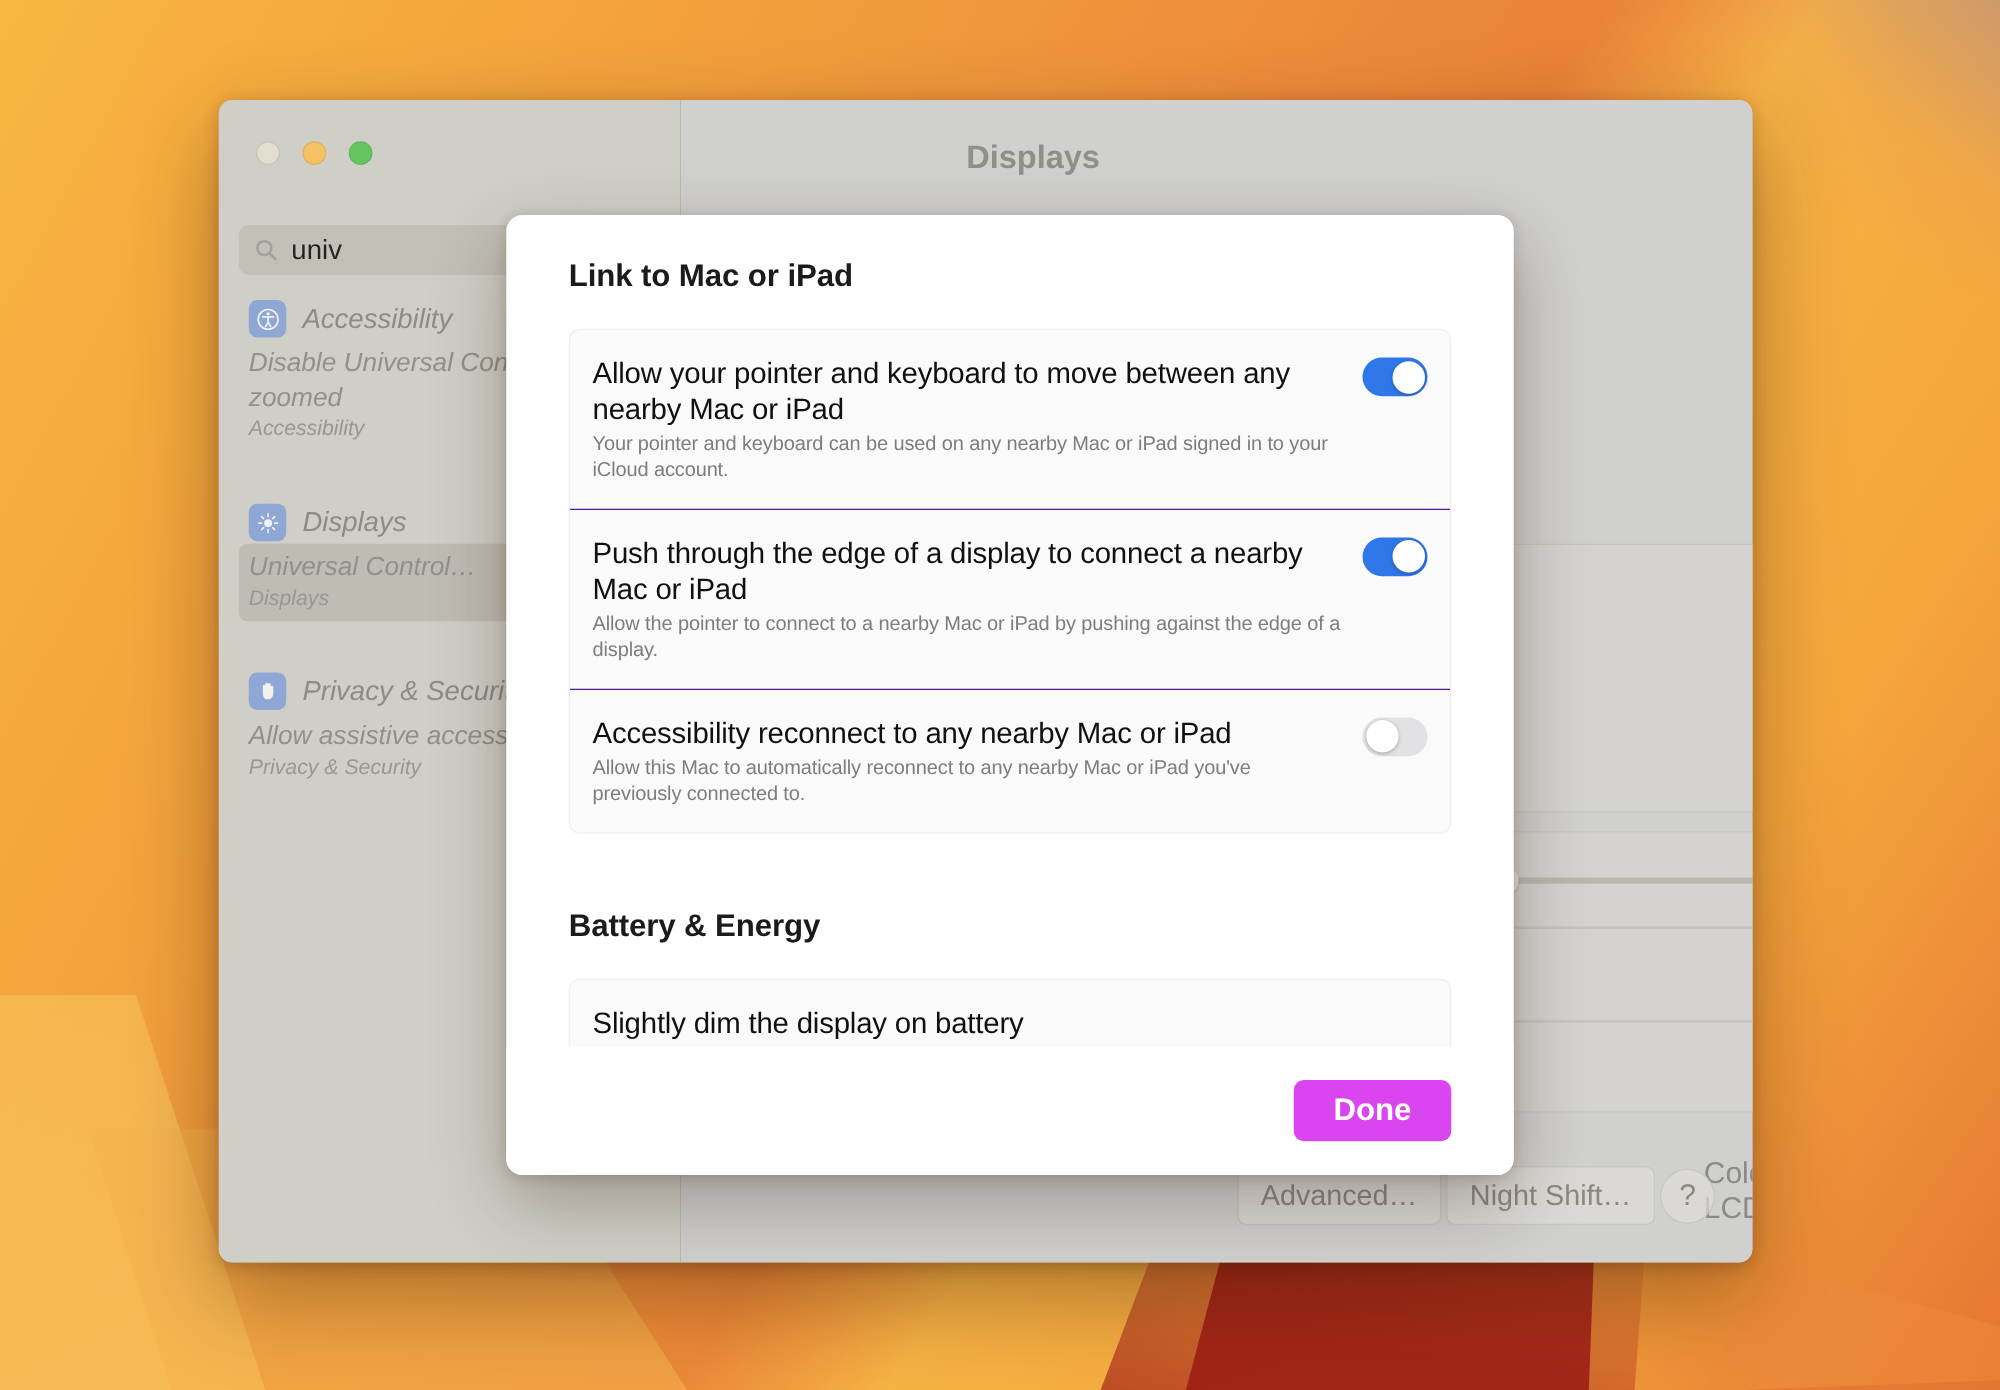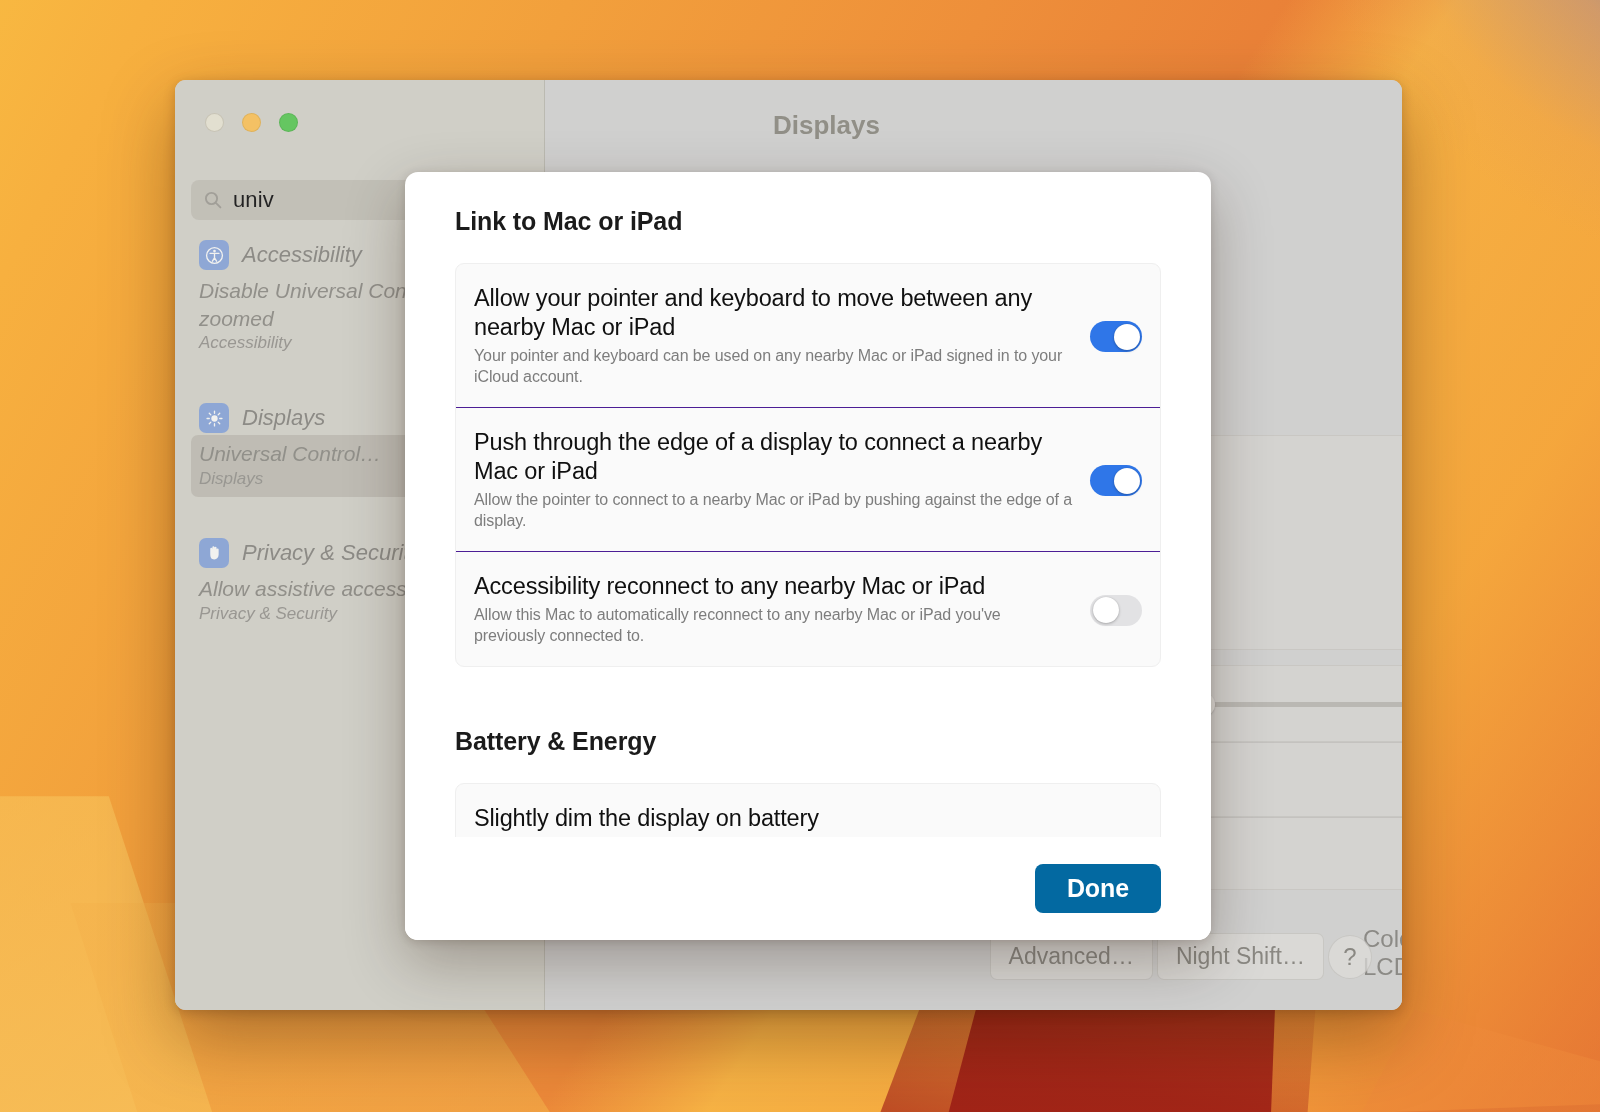--- a/index.html
+++ b/index.html
@@ -256,21 +256,21 @@
   #h-batt { margin-top: 60px; }
 
   .group-card {
     margin-top: 27px;
     background: #fafafa;
     border: 1px solid #efefef;
     border-radius: 9px;
     overflow: hidden;
   }
   .pref-row {
-    display: flex; align-items: center;
+    display: flex; align-items: flex-start;
     padding: 20px 18px 19px 18px;
     gap: 16px;
   }
   .pref-row + .pref-row { border-top: 1px solid #4c1d95; }
   .pref-text { flex: 1 1 auto; min-width: 0; }
   .pref-title {
     font-size: 23.5px; color: #101010; line-height: 1.22;
     letter-spacing: -0.15px;
   }
   .pref-desc {
@@ -290,21 +290,21 @@
     width: 26px; height: 26px; border-radius: 50%;
     background: #ffffff;
     box-shadow: 0 1px 3px rgba(0,0,0,0.26), 0 0 1px rgba(0,0,0,0.14);
   }
   .switch.on  { background: #2f76e8; }
   .switch.on  .knob { right: 2.5px; }
   .switch.off { background: #e2e2e4; }
   .switch.off .knob { left: 2.5px; }
 
   .done-btn {
-    background: #0369a1;
+    background: #d946ef;
     color: #ffffff;
     border: none;
     border-radius: 8px;
     font-family: "Liberation Sans", sans-serif;
     font-size: 25px;
     font-weight: 600;
     padding: 10px 32px;
     cursor: pointer;
     letter-spacing: -0.1px;
   }

